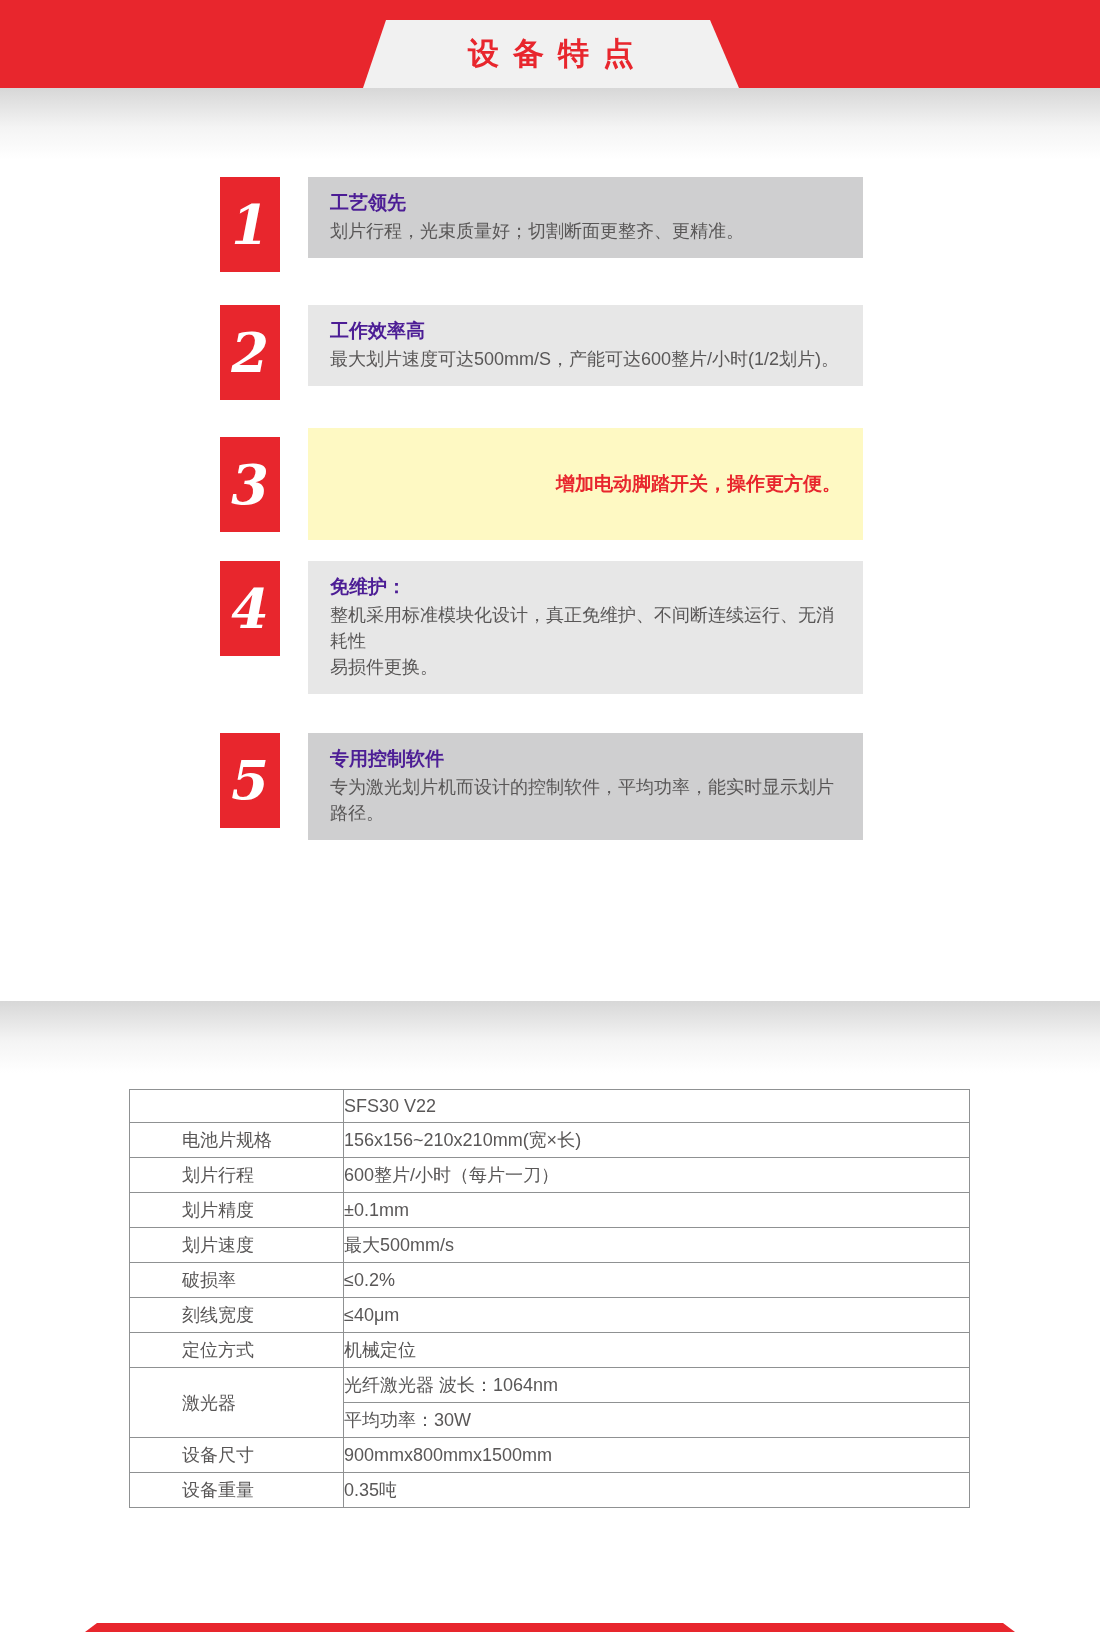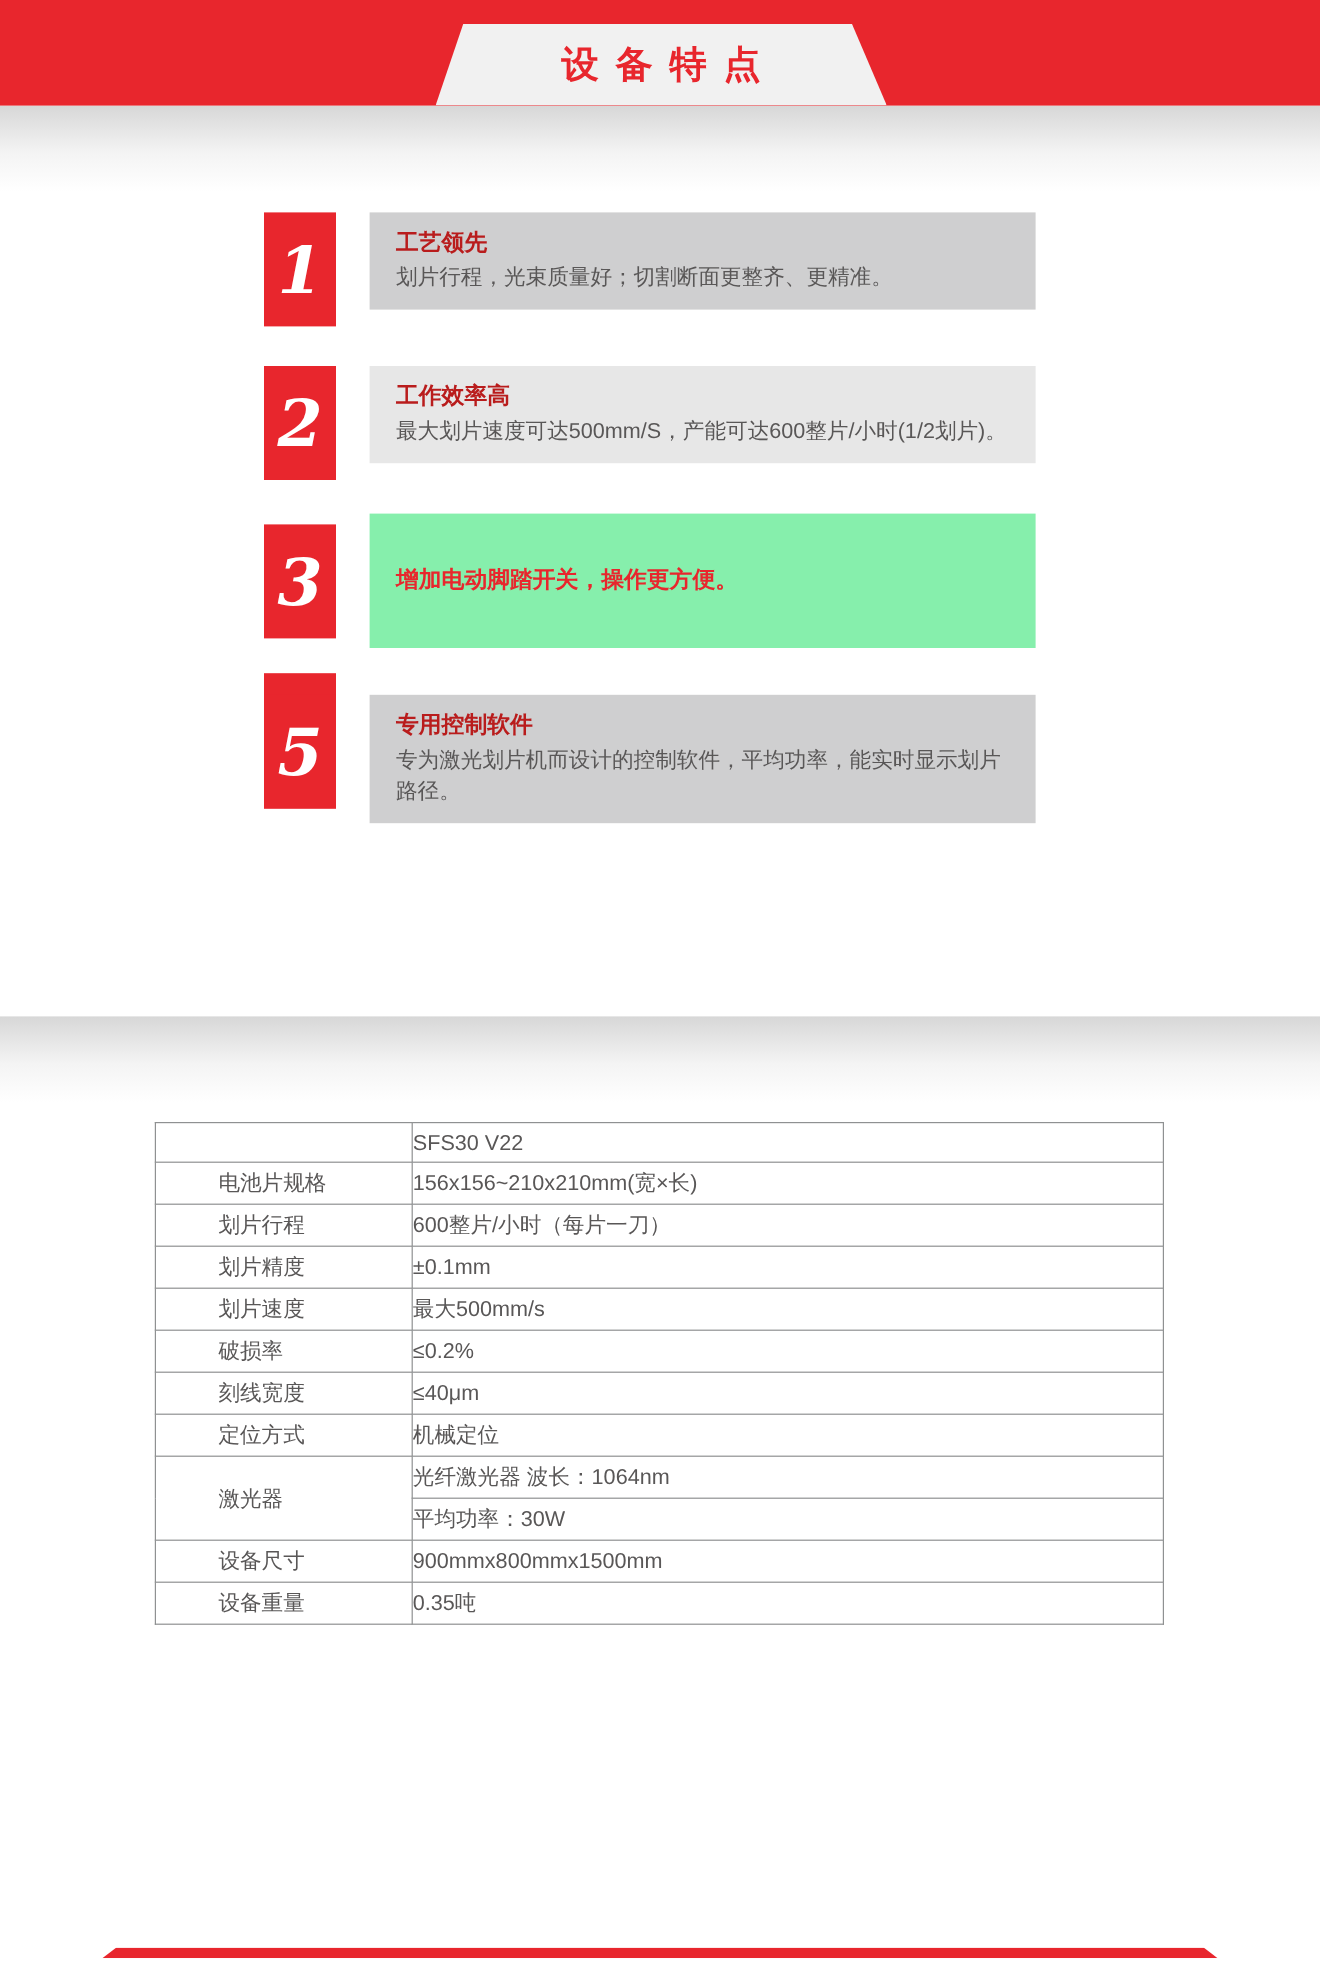--- a/index.html
+++ b/index.html
@@ -27,23 +27,23 @@
   .feat-row.gap-b { margin-top:42px; }
   .feat-row.gap-c { margin-top:21px; }
   .feat-row.gap-d { margin-top:39px; }
   .num-box { position:absolute; left:0; top:0; width:60px; height:95px; background:#e8262d;
              color:#ffffff; display:flex; align-items:center; justify-content:center;
              font-family:"DejaVu Serif","Liberation Serif",serif; font-style:italic; font-weight:bold; font-size:54px; }
   .feat-row.centered .num-box { top:9px; }
   .feat-box { margin-left:88px; width:555px; padding:14px 22px 14px 22px; }
   .feat-box.tone-mid { background:#cfcfd0; }
   .feat-box.tone-light { background:#e7e7e7; }
-  .feat-box.tone-dark { background:#86efac; }
+  .feat-box.tone-dark { background:#fef9c3;justify-content:flex-end; }
   .feat-row.centered .feat-box { height:112px; display:flex; align-items:center; }
-  .feat-title { color:#b91c1c; font-size:19px; font-weight:bold; line-height:24px; }
+  .feat-title { color:#4c1d95; font-size:19px; font-weight:bold; line-height:24px; }
   .feat-body { color:#595757; font-size:18px; line-height:26px; margin-top:3px; white-space:pre-line; }
   .feat-body.emphasis { color:#e8262d; font-weight:bold; margin-top:0; font-size:19px; }
 
   .spacer-mid { height:161px; }
 
   
   .spec-wrap { margin:16px 0 0 129px; }
   table.spec { border-collapse:collapse; width:841px; table-layout:fixed; }
   table.spec td { border:1px solid #8f9192; color:#595757; font-size:18px; height:35px;
                   vertical-align:middle; }
@@ -86,20 +86,25 @@
 
     <div class="feat-row gap-b centered">
       <div class="num-box">3</div>
       <div class="feat-box tone-dark">
         <div class="feat-body emphasis">增加电动脚踏开关，操作更方便。</div>
       </div>
     </div>
 
     <div class="feat-row gap-c">
       <div class="num-box">4</div>
+      <div class="feat-box tone-light">
+        <div class="feat-title">免维护：</div>
+        <div class="feat-body">整机采用标准模块化设计，真正免维护、不间断连续运行、无消耗性
+易损件更换。</div>
+      </div>
     </div>
 
     <div class="feat-row gap-d">
       <div class="num-box">5</div>
       <div class="feat-box tone-mid">
         <div class="feat-title">专用控制软件</div>
         <div class="feat-body">专为激光划片机而设计的控制软件，平均功率，能实时显示划片
 路径。</div>
       </div>
     </div>

